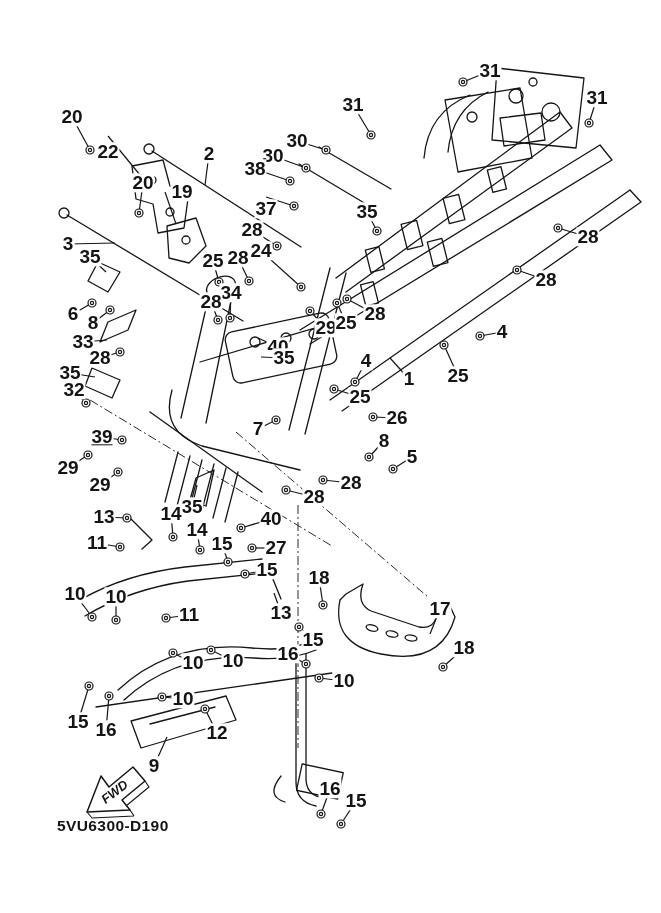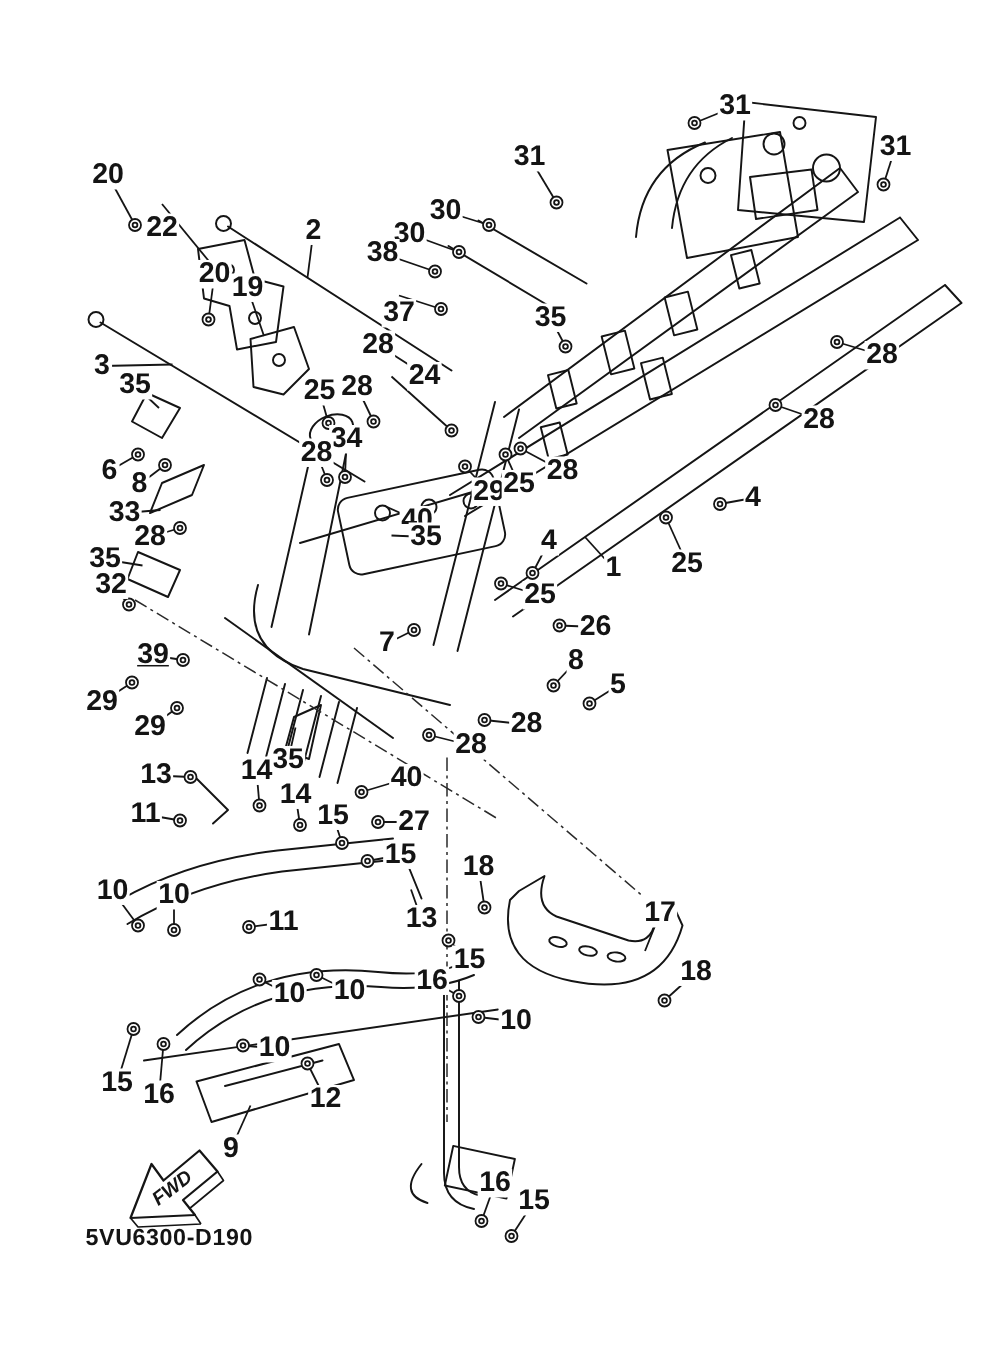--- a/index.html
+++ b/index.html
@@ -341,33 +341,33 @@
       <path d="M145,781 L149,787 L126,806 M130,810 L134,816 M87,812 L92,818 L134,816" stroke-width="1.1"></path>
     </g>
     <text x="99" y="799" transform="rotate(-37 110 792)" font-family="Liberation Sans, sans-serif" font-size="13" font-weight="bold" font-style="italic" fill="#151515">FWD</text>
   </svg>
 
   <div id="callout-layer">
       <span class="callout" style="left: 72px; top: 117px;">20</span>
       <span class="callout" style="left: 108px; top: 152px;">22</span>
       <span class="callout" style="left: 209px; top: 154px;">2</span>
       <span class="callout" style="left: 143px; top: 183px;">20</span>
-      <span class="callout" style="left: 165px; top: 192px;">19</span>
+      <span class="callout" style="left: 182px; top: 192px;">19</span>
       <span class="callout" style="left: 68px; top: 244px;">3</span>
       <span class="callout" style="left: 90px; top: 257px;">35</span>
       <span class="callout" style="left: 297px; top: 141px;">30</span>
       <span class="callout" style="left: 273px; top: 156px;">30</span>
       <span class="callout" style="left: 255px; top: 169px;">38</span>
       <span class="callout" style="left: 266px; top: 209px;">37</span>
       <span class="callout" style="left: 353px; top: 105px;">31</span>
       <span class="callout" style="left: 490px; top: 71px;">31</span>
       <span class="callout" style="left: 597px; top: 98px;">31</span>
       <span class="callout" style="left: 367px; top: 212px;">35</span>
       <span class="callout" style="left: 252px; top: 230px;">28</span>
-      <span class="callout" style="left: 261px; top: 251px; margin-left: 22px;">24</span>
+      <span class="callout" style="left: 261px; top: 251px;">24</span>
       <span class="callout" style="left: 213px; top: 261px;">25</span>
       <span class="callout" style="left: 238px; top: 258px;">28</span>
       <span class="callout" style="left: 231px; top: 293px;">34</span>
       <span class="callout" style="left: 211px; top: 302px;">28</span>
       <span class="callout" style="left: 73px; top: 314px;">6</span>
       <span class="callout" style="left: 93px; top: 323px;">8</span>
       <span class="callout" style="left: 83px; top: 342px;">33</span>
       <span class="callout" style="left: 100px; top: 358px;">28</span>
       <span class="callout" style="left: 70px; top: 373px;">35</span>
       <span class="callout" style="left: 74px; top: 390px;">32</span>

